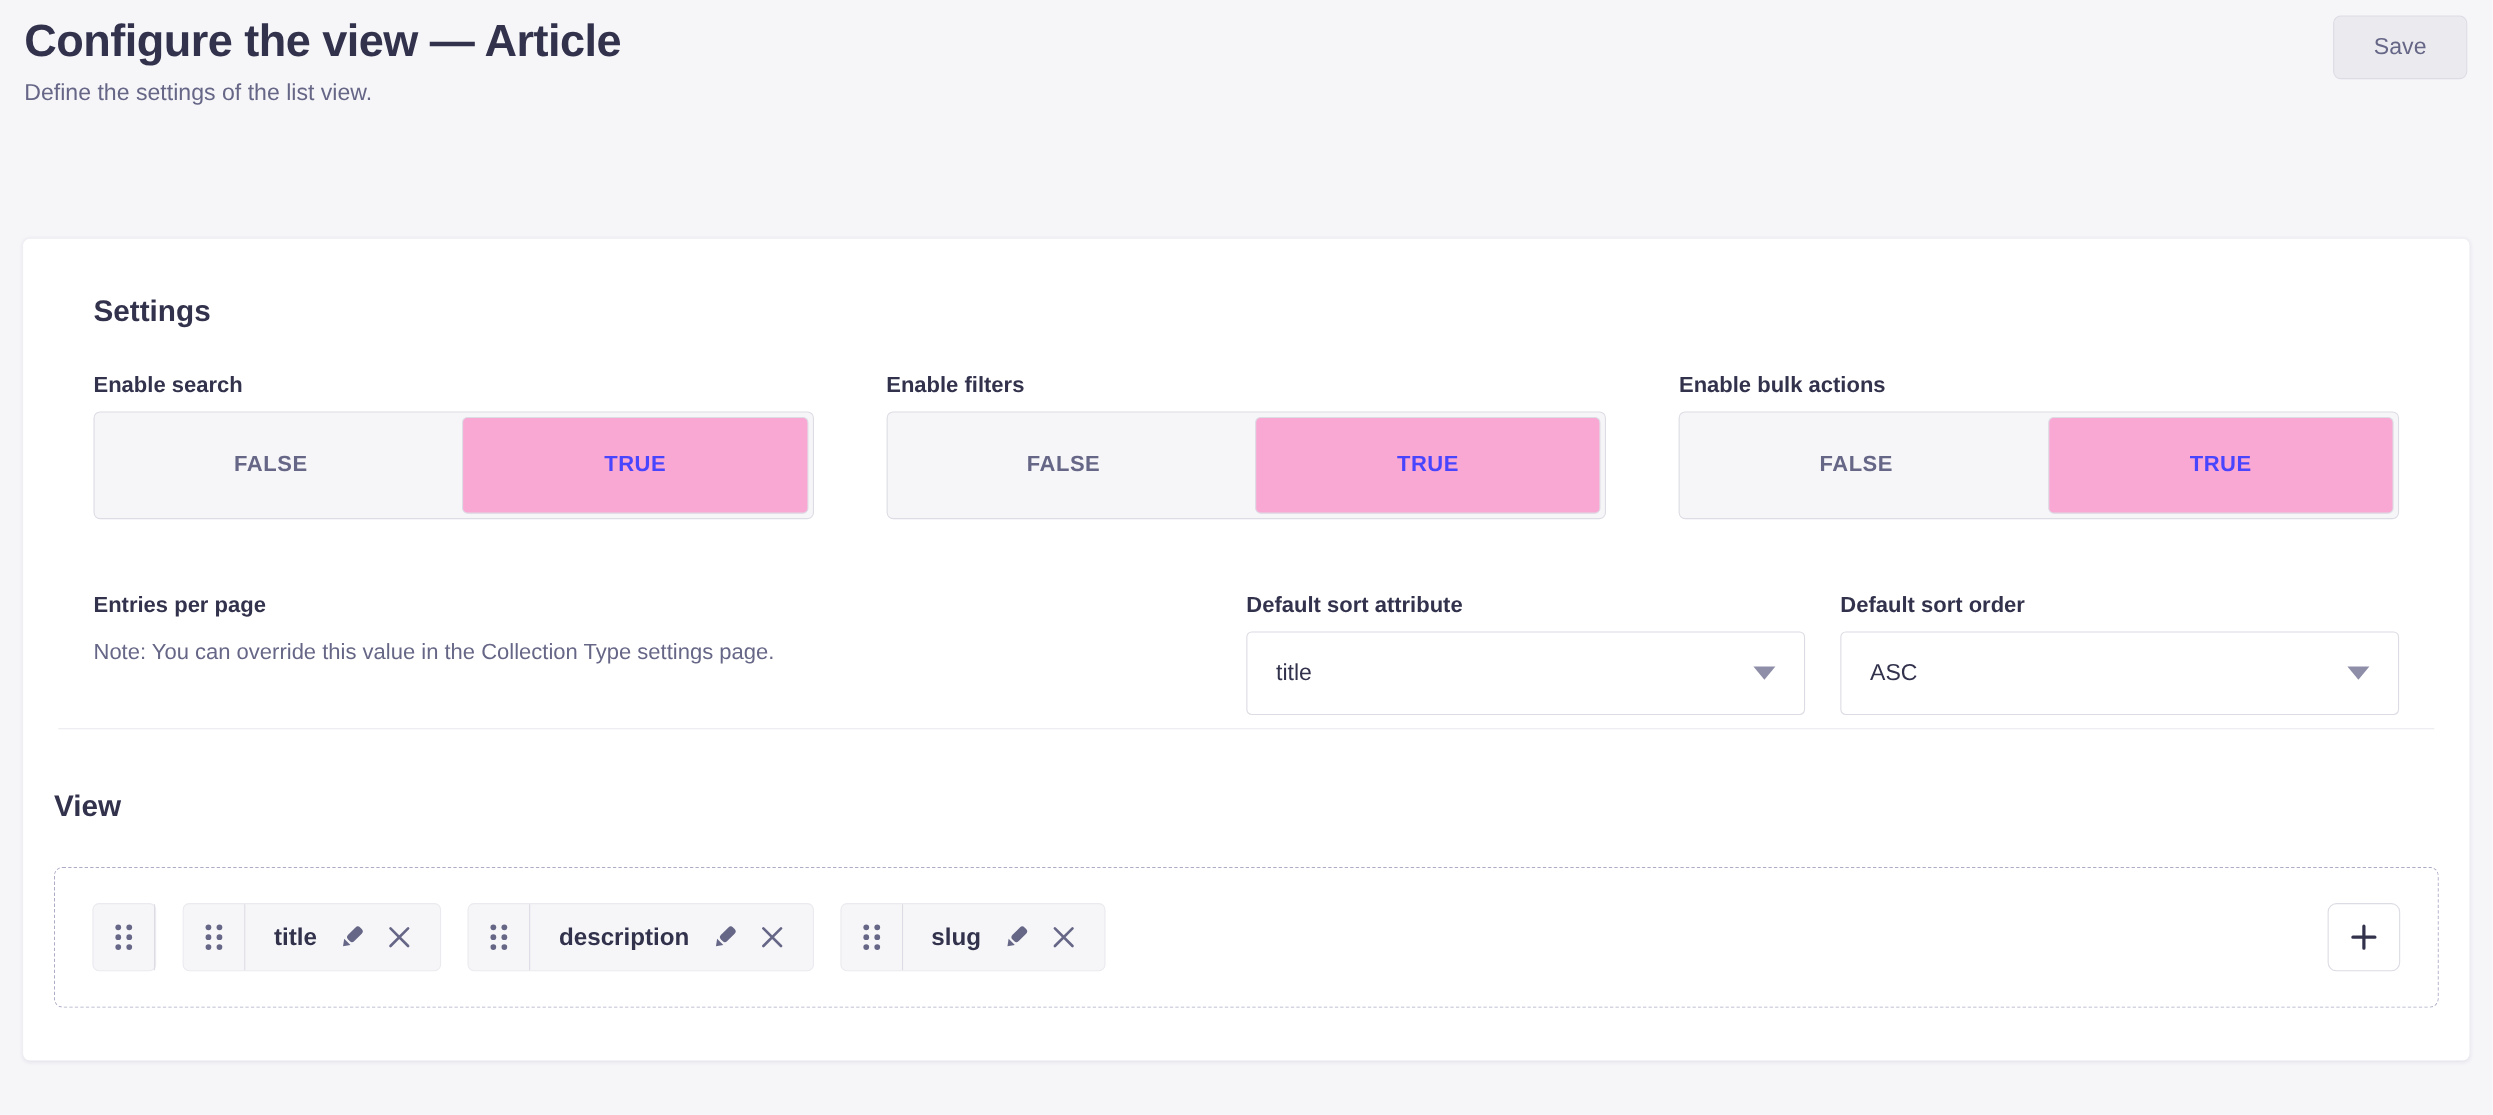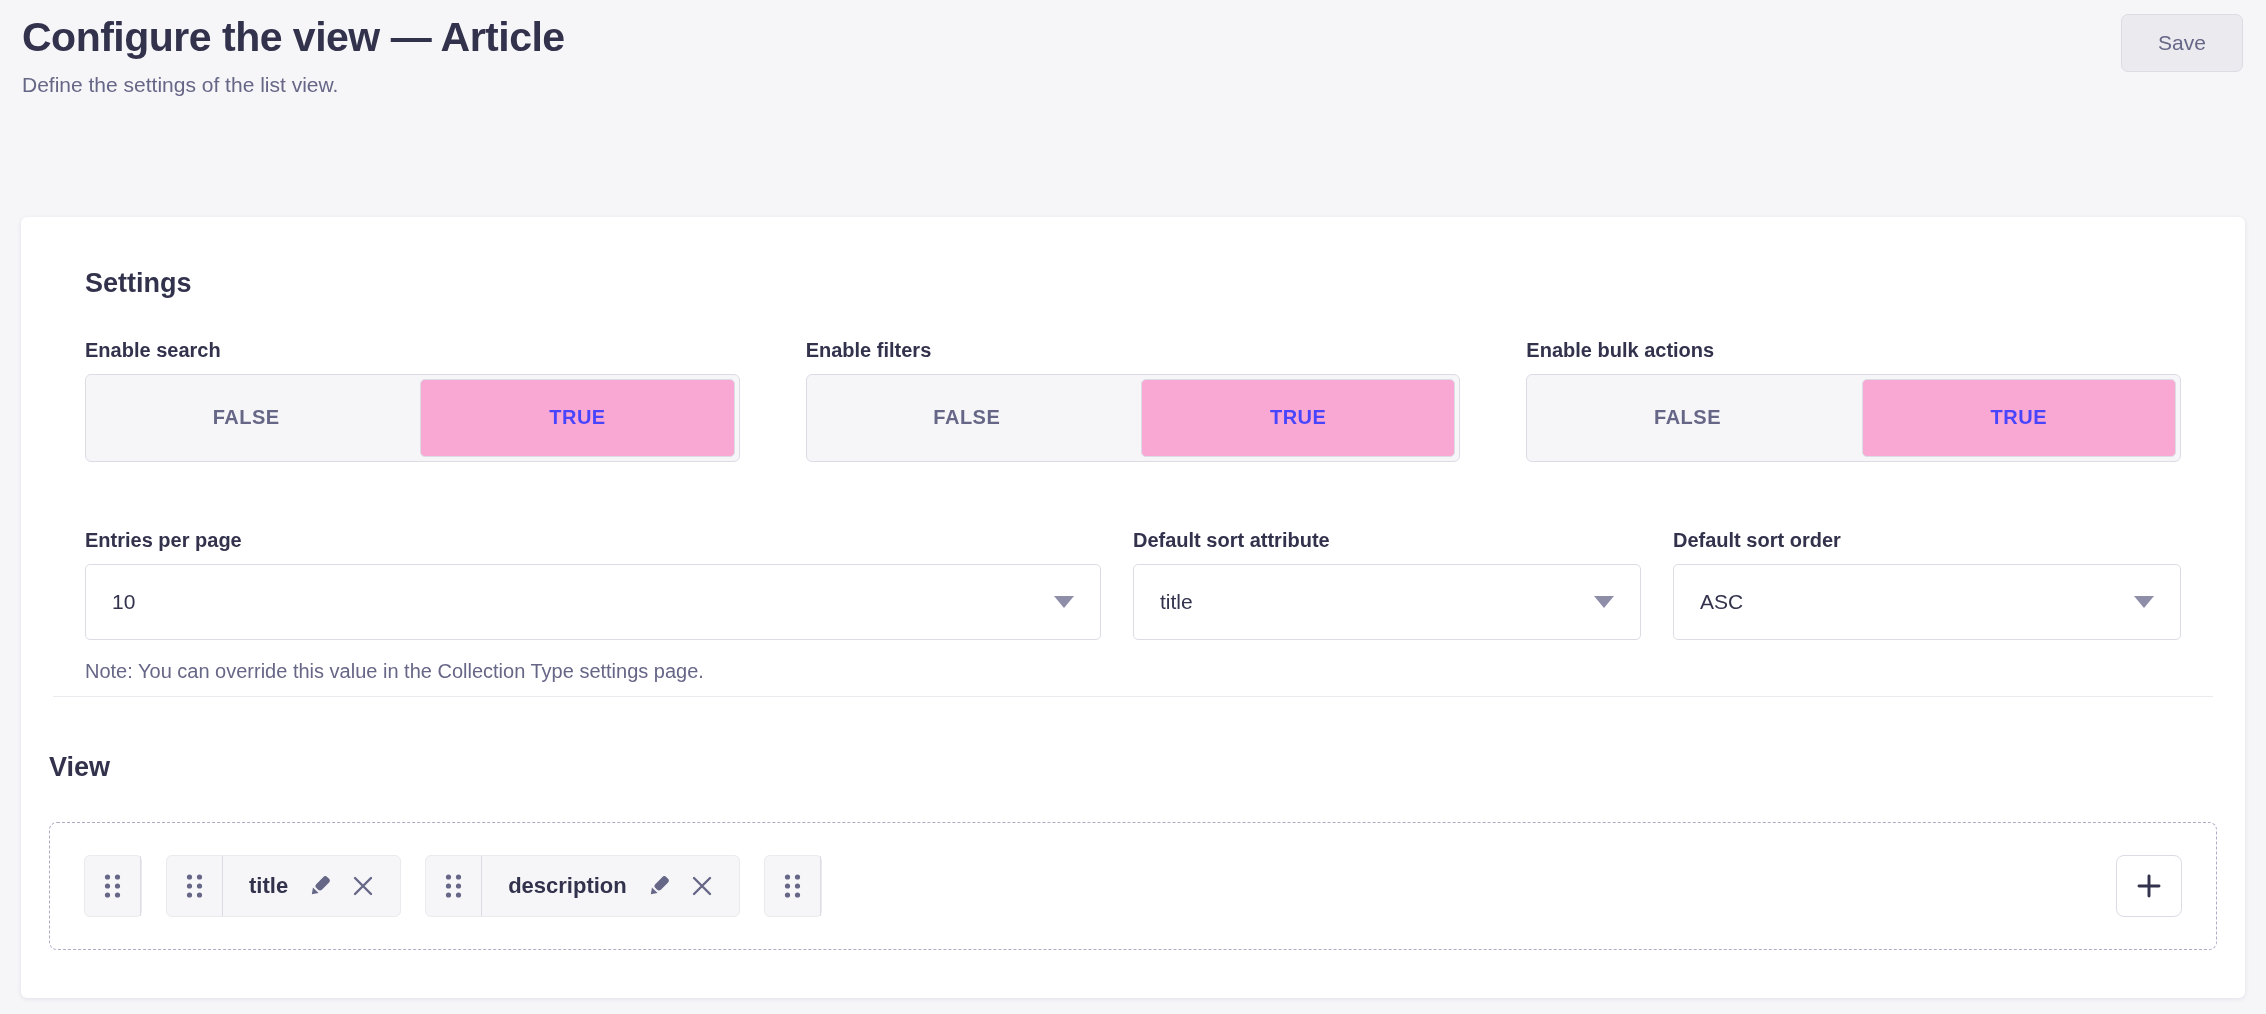--- a/index.html
+++ b/index.html
@@ -79,21 +79,21 @@
     font-size: 20px;
     font-weight: 600;
     color: #32324D;
     line-height: 24px;
     margin-bottom: 12px;
   }
 
   
   .toggle {
     display: flex;
-    height: 88px;
+    height: 98px;
     background: #F6F6F9;
     border: 1px solid #DCDCE4;
     border-radius: 6px;
     padding: 4px;
     cursor: pointer;
     gap: 18px;
   }
   .toggle-option {
     flex: 1;
     display: flex;
@@ -238,24 +238,20 @@
           <div class="toggle-option">FALSE</div>
           <div class="toggle-option selected">TRUE</div>
         </div>
       </div>
     </div>
 
     <div class="row-selects">
 
       <div>
         <span class="field-label">Entries per page</span>
-        <div class="select">
-          <span class="select-value">10</span>
-          <span class="caret-down"></span>
-        </div>
         <div class="field-note">Note: You can override this value in the Collection Type settings page.</div>
       </div>
 
       <div>
         <span class="field-label">Default sort attribute</span>
         <div class="select">
           <span class="select-value">title</span>
           <span class="caret-down"></span>
         </div>
       </div>
@@ -360,20 +356,36 @@
             <g fill="#666687">
               <circle cx="3.5" cy="4" r="2.6"></circle>
                 <circle cx="13.5" cy="4" r="2.6"></circle>
               <circle cx="3.5" cy="13" r="2.6"></circle>
                 <circle cx="13.5" cy="13" r="2.6"></circle>
               <circle cx="3.5" cy="22" r="2.6"></circle>
                 <circle cx="13.5" cy="22" r="2.6"></circle>
             </g>
           </svg>
         </div>
+        <div class="chip-body">
+          <span class="chip-label">slug</span>
+          <button class="icon-btn">
+            <svg width="24" height="24" viewBox="0 0 24 24">
+              <g fill="#666687" transform="translate(12 12) rotate(45)">
+                <rect x="-4" y="-11.5" width="8" height="15.5" rx="3"></rect>
+                <path d="M-4 6 h8 l-4 5.5 z"></path>
+              </g>
+            </svg>
+          </button>
+          <button class="icon-btn">
+            <svg width="22" height="22" viewBox="0 0 22 22">
+              <path d="M3 3 L19 19 M19 3 L3 19" stroke="#666687" stroke-width="2.4" stroke-linecap="round" fill="none"></path>
+            </svg>
+          </button>
+        </div>
       </div>
 
       <button class="add-btn">
         <svg width="32" height="32" viewBox="0 0 24 24">
           <path d="M12 4.5 V19.5 M4.5 12 H19.5" stroke="#32324D" stroke-width="2.2" stroke-linecap="round" fill="none"></path>
         </svg>
       </button>
 
     </div>
   </section>

